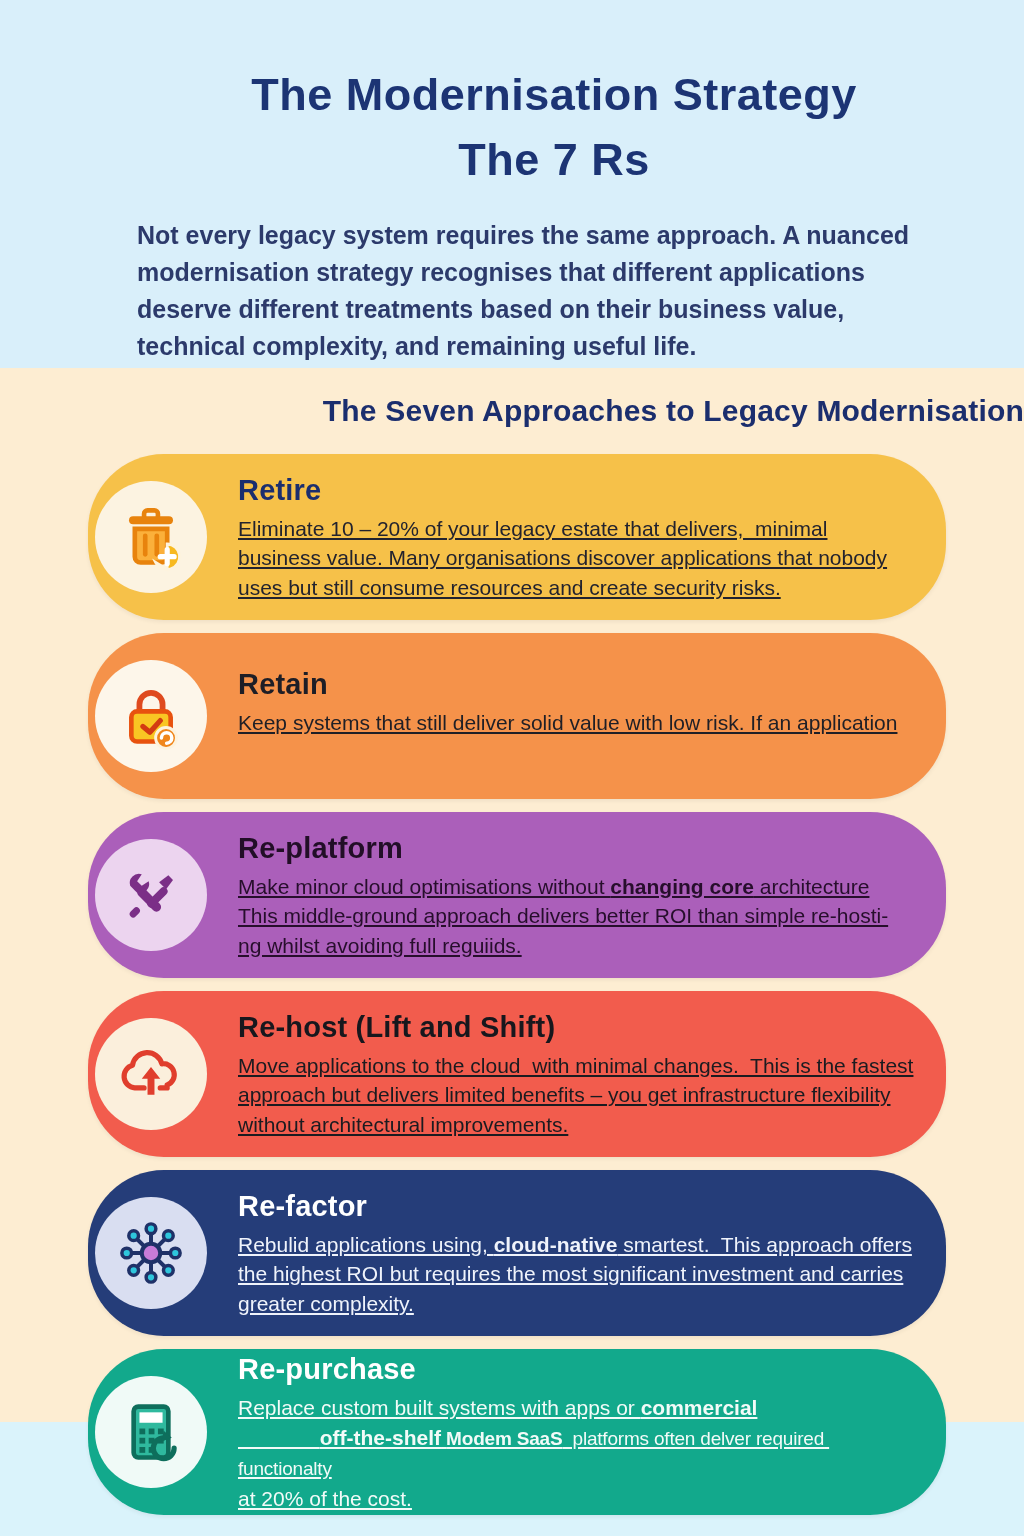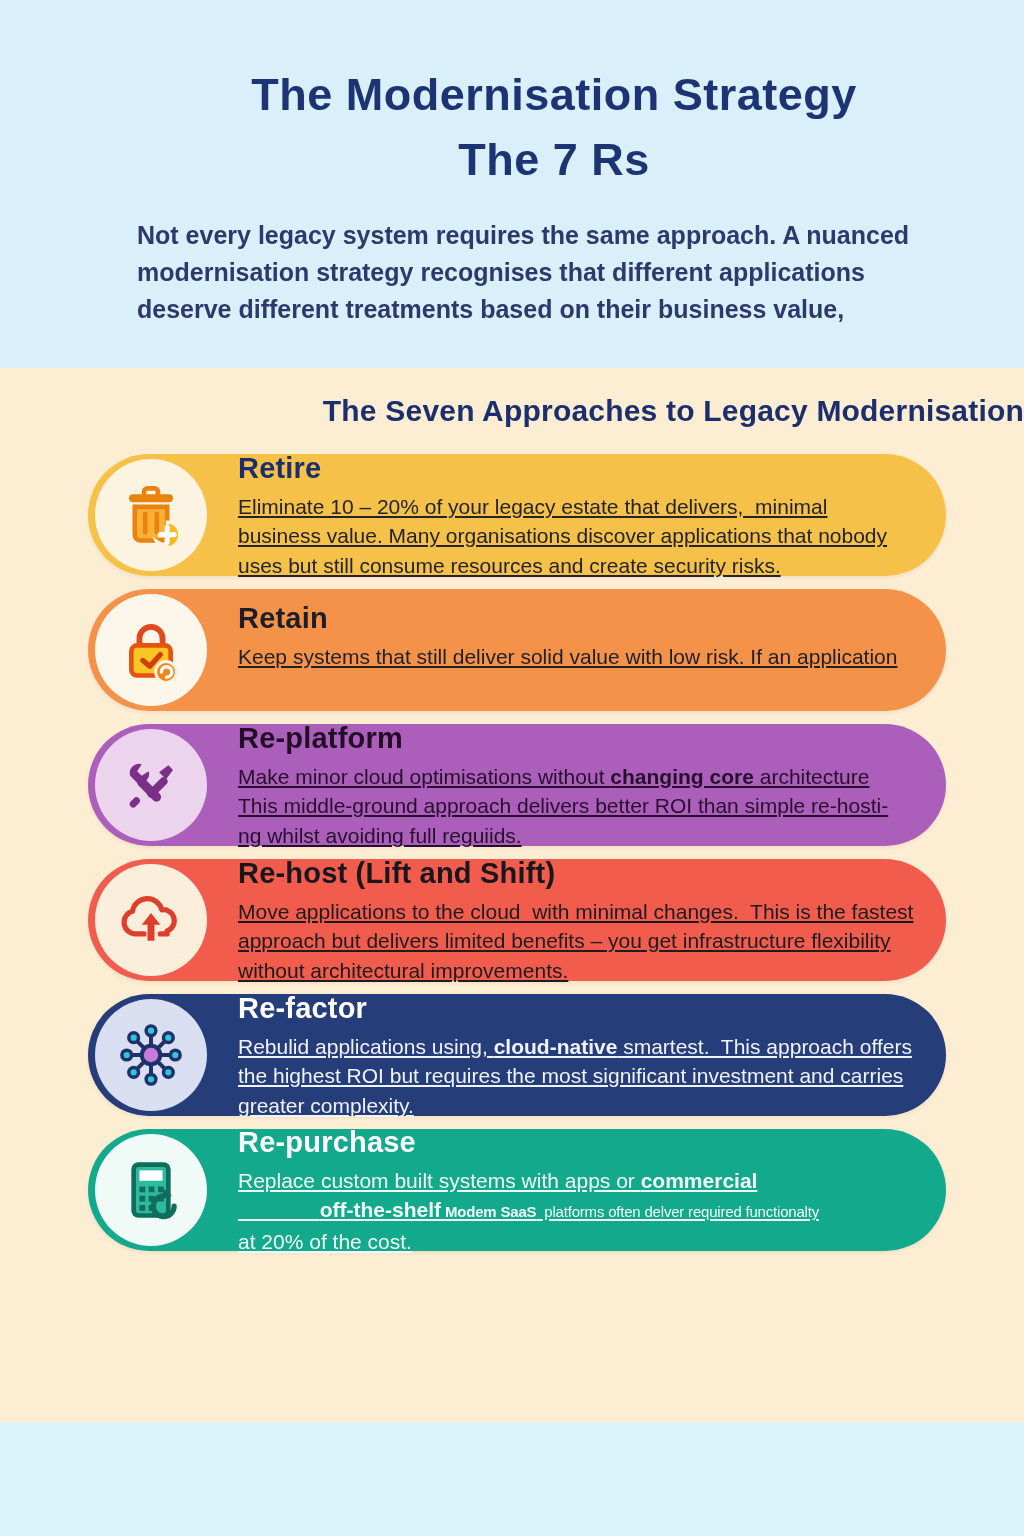--- a/index.html
+++ b/index.html
@@ -14,42 +14,42 @@
   .hero{position:absolute;top:16px;left:0;width:1024px;padding-left:42px;}
   .hero h1{margin:46px 40px 0;text-align:center;color:#1c3474;font-size:45px;line-height:1.45;font-weight:700;letter-spacing:.5px;}
   .hero h1 .l2{display:block;}
   .intro{margin:24px 95px 0;color:#2c3a6b;font-size:25px;line-height:37px;font-weight:700;}
 
   
   .approaches{position:absolute;top:368px;left:0;width:1024px;}
   .approaches h2{margin:26px 0 0;text-align:right;color:#1b2e6e;font-size:30px;font-weight:700;letter-spacing:.2px;}
 
   .cards{margin-top:26px;}
-  .card{position:relative;width:858px;height:122px;margin:0 auto 13px 88px;border-radius:76px;
+  .card{position:relative;width:858px;height:166px;margin:0 auto 13px 88px;border-radius:76px;
         background:var(--card-bg);display:flex;align-items:center;box-shadow:0 2px 4px rgba(0,0,0,.06);}
   .icon-circle{flex:0 0 auto;width:112px;height:112px;margin-left:7px;border-radius:50%;
         background:var(--circle-bg);display:flex;align-items:center;justify-content:center;}
   .icon-circle svg{width:74px;height:74px;display:block;}
   .card-content{margin-left:31px;margin-right:30px;padding-top:2px;}
   .card-content h3{margin:0;font-size:29px;font-weight:700;color:var(--title-color);letter-spacing:.2px;}
   .card-content p{margin:7px 0 0;font-size:21px;line-height:29.5px;color:var(--text-color);white-space:pre-wrap;text-decoration:underline;}
   .card-content p .b{font-weight:700;}
   .card-content p .m{font-weight:600;}
-  .card-content p .sm{font-size:15px;letter-spacing:-.2px;}
+  .card-content p .sm{font-size:19px;letter-spacing:-.2px;}
 </style>
 </head>
 <body>
 
 <div class="page">
   <div class="band-top"></div>
   <div class="band-bottom"></div>
 
   <header class="hero">
     <h1><span>The Modernisation Strategy</span><span class="l2">The 7 Rs</span></h1>
-    <p class="intro"><span>Not every legacy system requires the same approach. A nuanced</span><br><span>modernisation strategy recognises that different applications</span><br><span>deserve different treatments based on their business value,</span><br></p>
+    <p class="intro"><span>Not every legacy system requires the same approach. A nuanced</span><br><span>modernisation strategy recognises that different applications</span><br><span>deserve different treatments based on their business value,</span><br><span>technical complexity, and remaining useful life.</span></p>
   </header>
 
   <section class="approaches">
     <h2>The Seven Approaches to Legacy Modernisation</h2>
 
     <div class="cards">
 
       <div class="card" style="--card-bg: #f6c149; --circle-bg: #fcf3e1; --title-color: #1b2e6e; --text-color: #23232e;">
         <div class="icon-circle">
           <svg viewBox="0 0 64 64">

